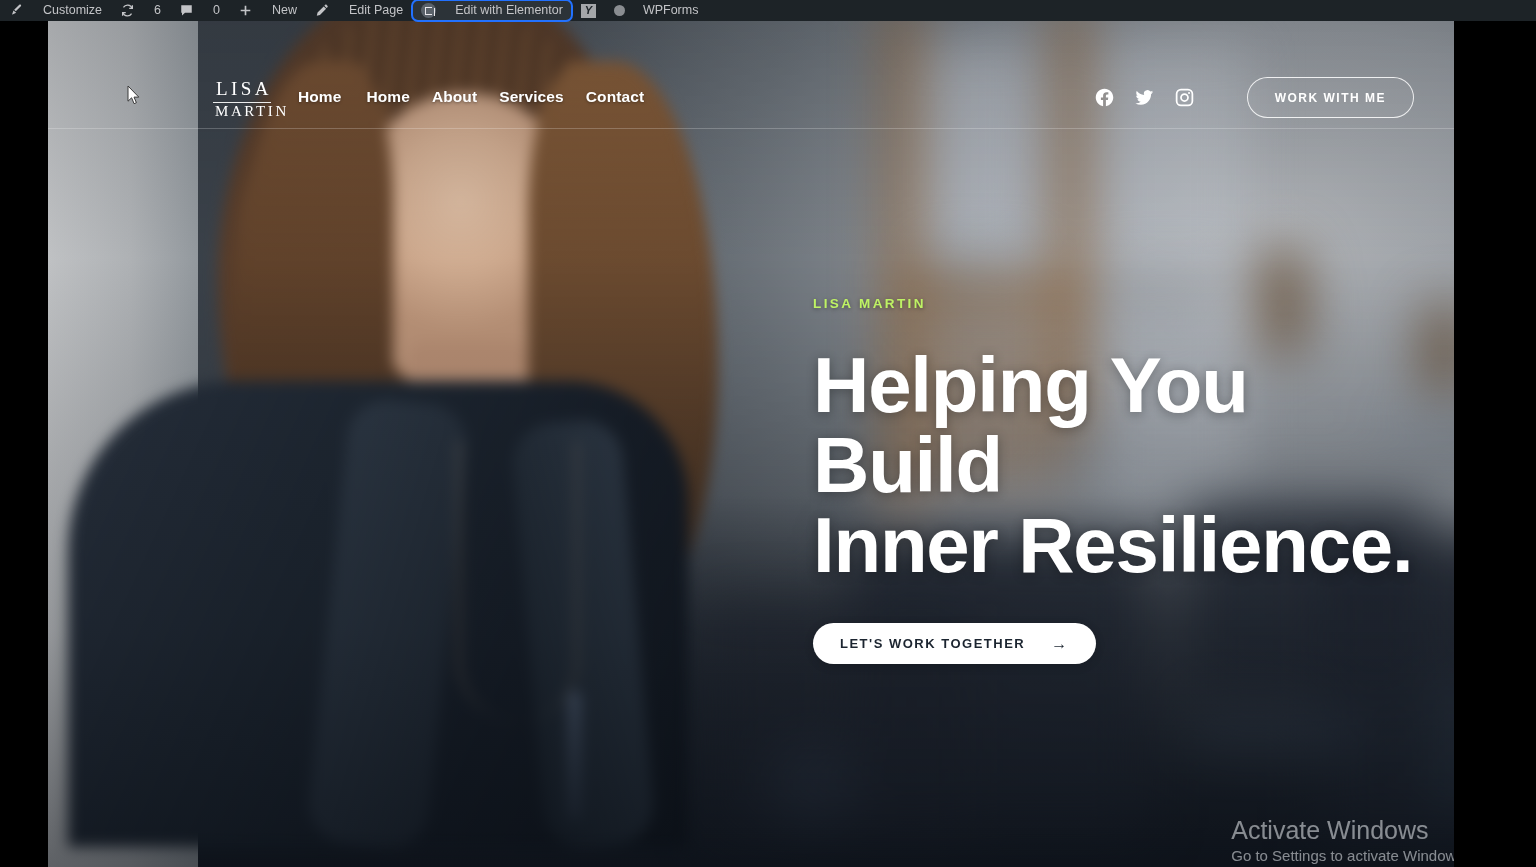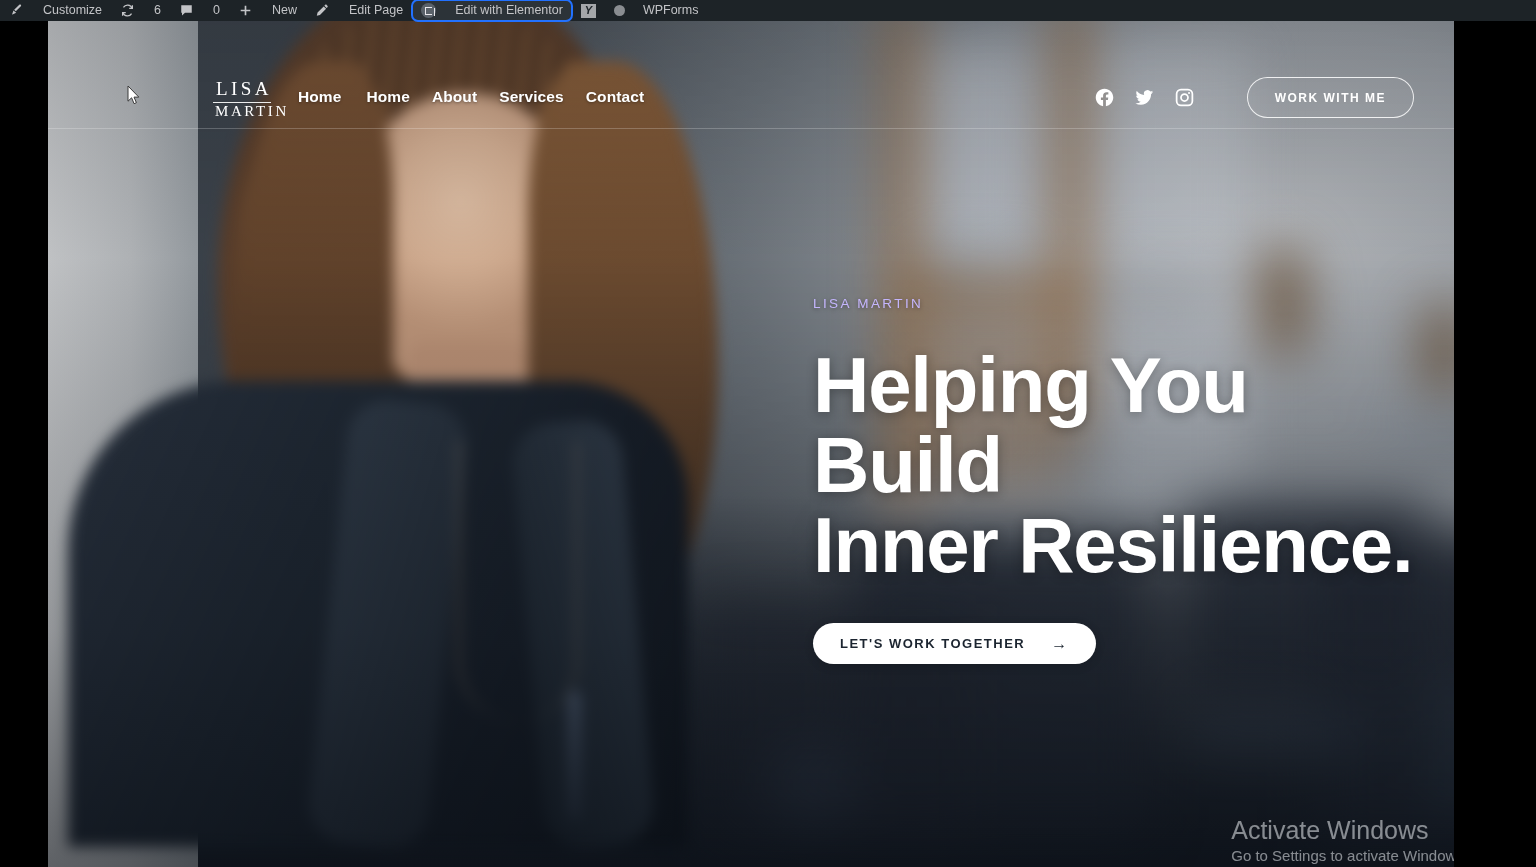--- a/index.html
+++ b/index.html
@@ -388,23 +388,23 @@
   }
 
   
   .hero-content {
     position: absolute;
     left: 765px; top: 275px;
     width: 640px;
     z-index: 20;
   }
   .eyebrow {
-    color: #c4b5fd;
+    color: #bef264;
     font-size: 13.5px;
-    font-weight: normal;
+    font-weight: bold;
     letter-spacing: 2.4px;
     margin-bottom: 34px;
     text-shadow: 0 1px 4px rgba(0,0,0,0.4);
   }
   .headline {
     color: #ffffff;
     font-size: 78px;
     line-height: 80px;
     font-weight: bold;
     letter-spacing: -1.2px;

